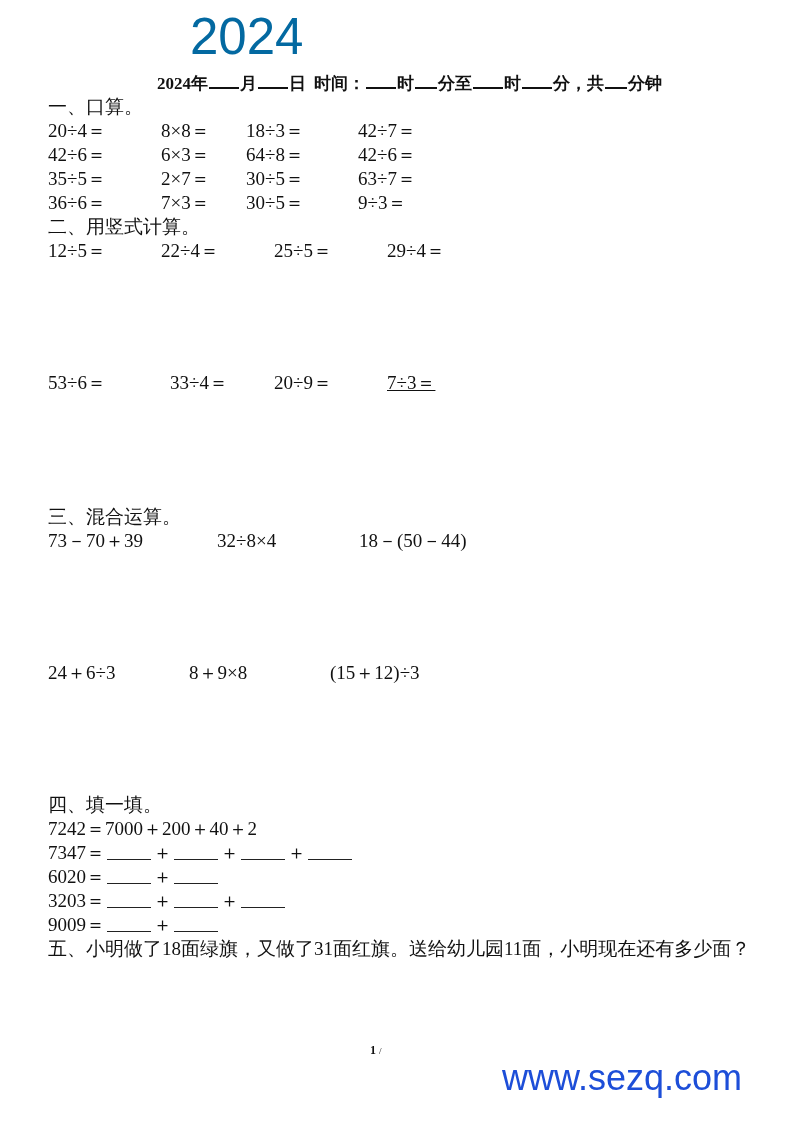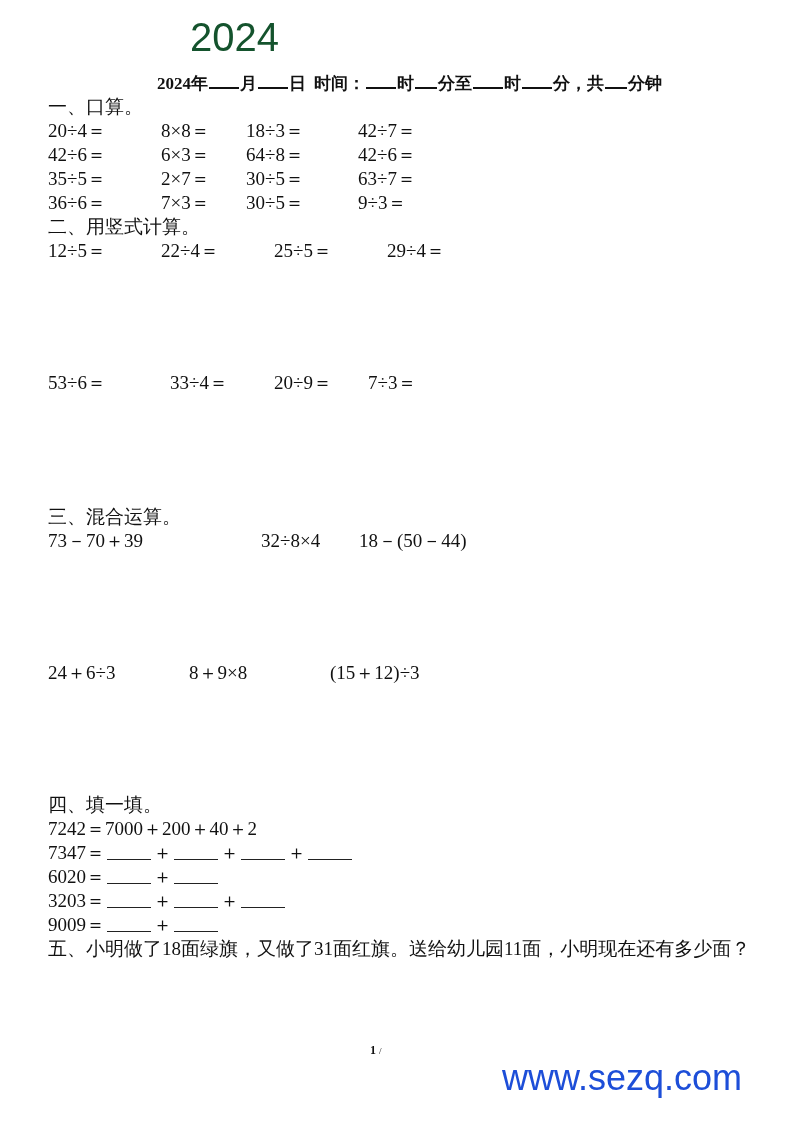--- a/index.html
+++ b/index.html
@@ -12,23 +12,23 @@
       height: 1131px;
       position: relative;
       overflow: hidden;
       font-family: "Liberation Serif", "DejaVu Serif", serif;
       color: #111111;
     }
     .abs { position: absolute; white-space: nowrap; }
     .big-title {
       left: 190px; top: 14px;
       font-family: "Liberation Sans", "DejaVu Sans", sans-serif;
-      font-size: 40px;
+      font-size: 51px;
       line-height: 46px;
-      color: #14532d;
+      color: #0369a1;
     }
     .header-line {
       left: 157px; top: 73px;
       font-family: "Liberation Serif", "DejaVu Serif", serif;
       font-weight: bold;
       font-size: 17px;
       line-height: 22px;
       display: flex;
       align-items: baseline;
     }
@@ -148,27 +148,27 @@
 <div class="abs row" style="top:239px;">
   <span class="cell" style="left:0px;">12÷5＝</span>
   <span class="cell" style="left:113px;">22÷4＝</span>
   <span class="cell" style="left:226px;">25÷5＝</span>
   <span class="cell" style="left:339px;">29÷4＝</span>
 </div>
 <div class="abs row" style="top:371px;">
   <span class="cell" style="left:0px;">53÷6＝</span>
   <span class="cell" style="left:113px;margin-left:9px;">33÷4＝</span>
   <span class="cell" style="left:226px;">20÷9＝</span>
-  <span class="cell" style="left:320px;">7÷3＝</span>
+  <span class="cell" style="left:339px;text-decoration:underline;">7÷3＝</span>
 </div>
 
 <div class="abs section-title" style="top:505px;">三、混合运算。</div>
 <div class="abs row" style="top:529px;">
   <span class="cell" style="left:0px;">73－70＋39</span>
-  <span class="cell" style="left:169px;margin-left:44px;">32÷8×4</span>
+  <span class="cell" style="left:169px;">32÷8×4</span>
   <span class="cell" style="left:311px;">18－(50－44)</span>
 </div>
 <div class="abs row" style="top:661px;">
   <span class="cell" style="left:0px;">24＋6÷3</span>
   <span class="cell" style="left:141px;">8＋9×8</span>
   <span class="cell" style="left:282px;text-align:right;">(15＋12)÷3</span>
 </div>
 
 <div class="abs section-title" style="top:793px;">四、填一填。</div>
 <div class="abs row" style="top:817px;">7242＝7000＋200＋40＋2</div>

